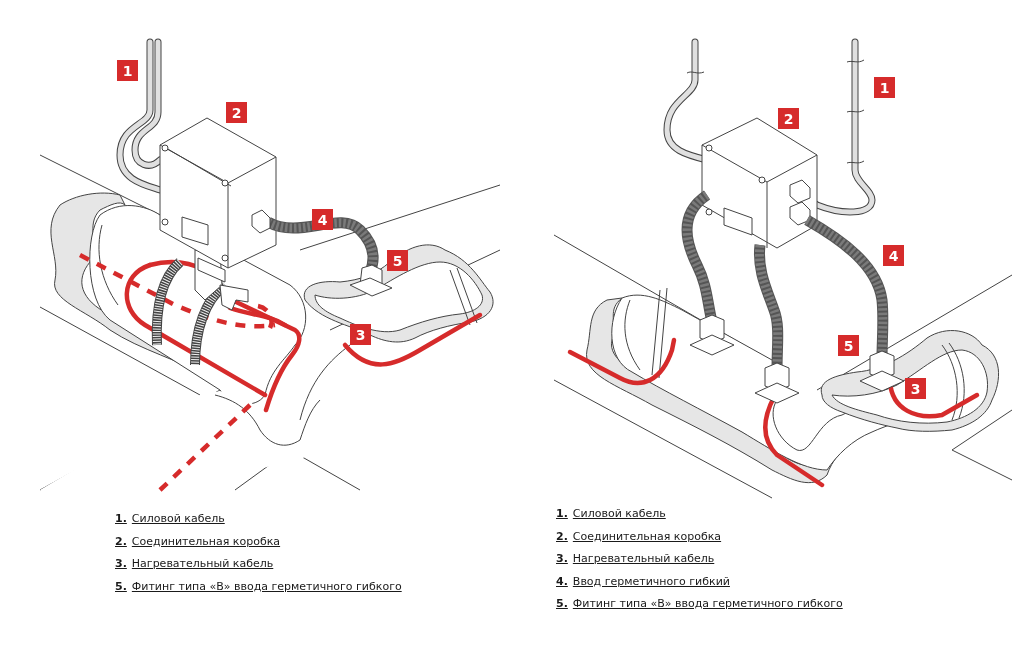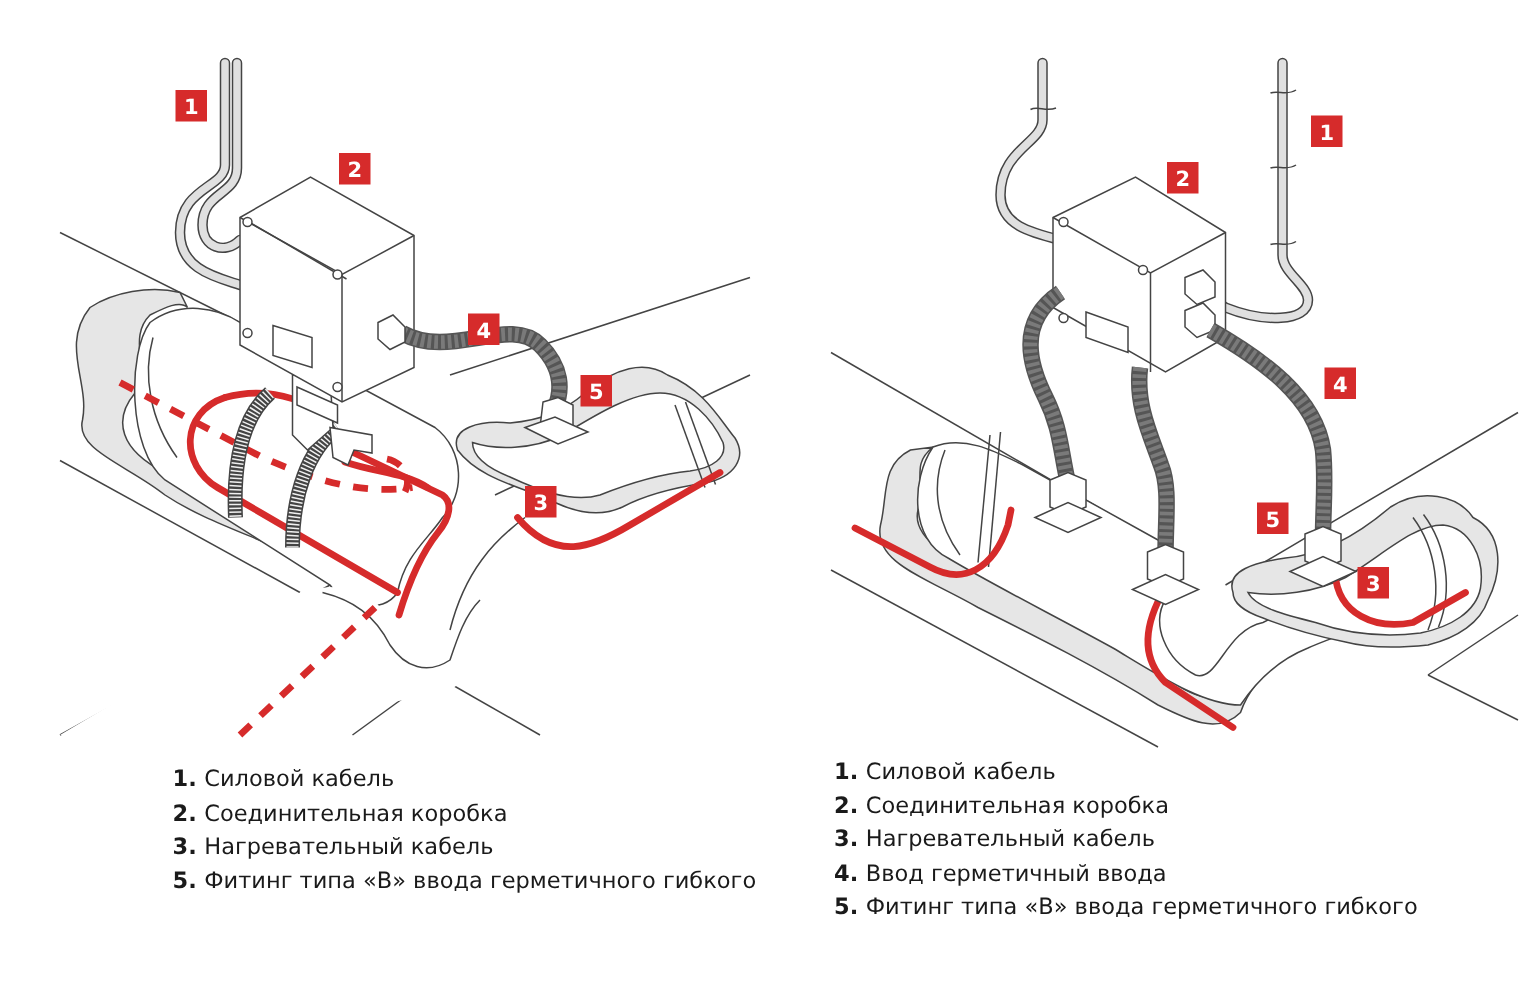--- a/index.html
+++ b/index.html
@@ -13,21 +13,21 @@
     .badge-text { fill: #ffffff; font-family: "DejaVu Sans", sans-serif; font-weight: bold; font-size: 14px; }
     .pipe { fill: #ffffff; stroke: #444; stroke-width: 1; }
     .insul { fill: #e6e6e6; stroke: #444; stroke-width: 1; }
     .line { fill: none; stroke: #444; stroke-width: 1; }
     .heat { fill: none; stroke: #d62b2b; stroke-width: 4.5; stroke-linecap: round; stroke-linejoin: round; }
     .heat-dash { fill: none; stroke: #d62b2b; stroke-width: 4.5; stroke-dasharray: 10 9; stroke-linecap: butt; }
     .cable { fill: none; stroke: #444; stroke-width: 7; stroke-linecap: round; }
     .cable-in { fill: none; stroke: #e0e0e0; stroke-width: 5; stroke-linecap: round; }
     .flex { fill: none; stroke: #7a7a7a; stroke-width: 9; stroke-dasharray: 2.5 2; stroke-linecap: butt; }
     .box { fill: #ffffff; stroke: #444; stroke-width: 1; }
-    .legend { position: absolute; margin: 0; padding: 0; list-style: none; font-size: 15px; line-height: 22.5px; }
+    .legend { position: absolute; margin: 0; padding: 0; list-style: none; font-size: 11px; line-height: 22.5px; text-decoration: underline; }
     #left-legend { left: 115px; top: 508px; }
     #right-legend { left: 556px; top: 503px; }
     .legend li { white-space: nowrap; }
     .legend .num { font-weight: bold; margin-right: 5px; }
   </style>
 </head>
 <body>
 
 <div class="diagram" id="left-diagram">
   <svg width="512" height="500" viewBox="0 0 512 500">
@@ -220,15 +220,15 @@
   <li><span class="num">1.</span><span>Силовой кабель</span></li>
   <li><span class="num">2.</span><span>Соединительная коробка</span></li>
   <li><span class="num">3.</span><span>Нагревательный кабель</span></li>
   <li><span class="num">5.</span><span>Фитинг типа «В» ввода герметичного гибкого</span></li>
 </ul>
 
 <ul class="legend" id="right-legend">
   <li><span class="num">1.</span><span>Силовой кабель</span></li>
   <li><span class="num">2.</span><span>Соединительная коробка</span></li>
   <li><span class="num">3.</span><span>Нагревательный кабель</span></li>
-  <li><span class="num">4.</span><span>Ввод герметичный ввода</span></li>
+  <li><span class="num">4.</span><span>Ввод герметичного гибкий</span></li>
   <li><span class="num">5.</span><span>Фитинг типа «В» ввода герметичного гибкого</span></li>
 </ul>
 
 </body></html>

